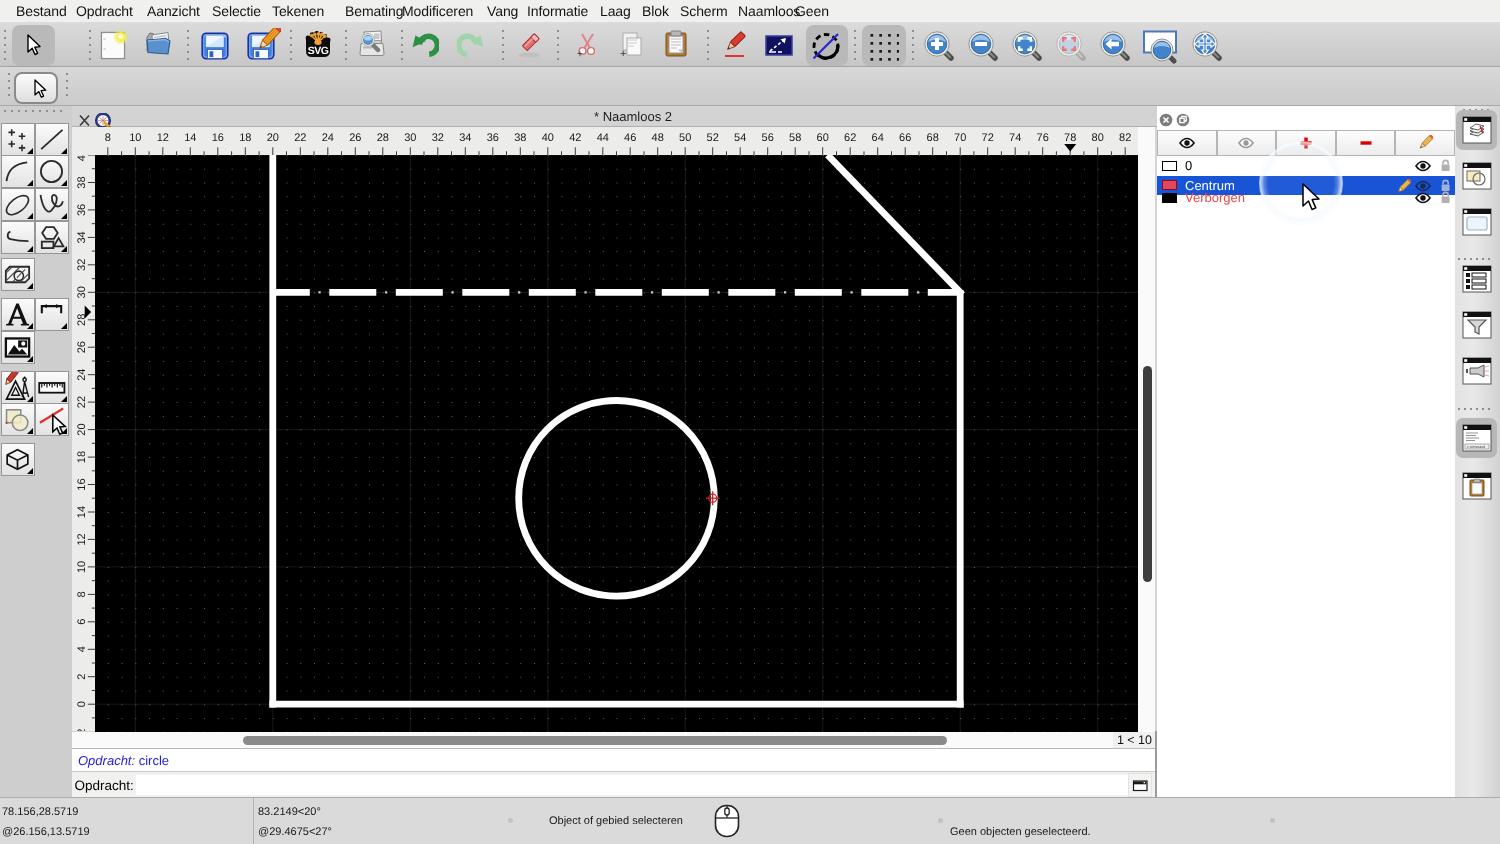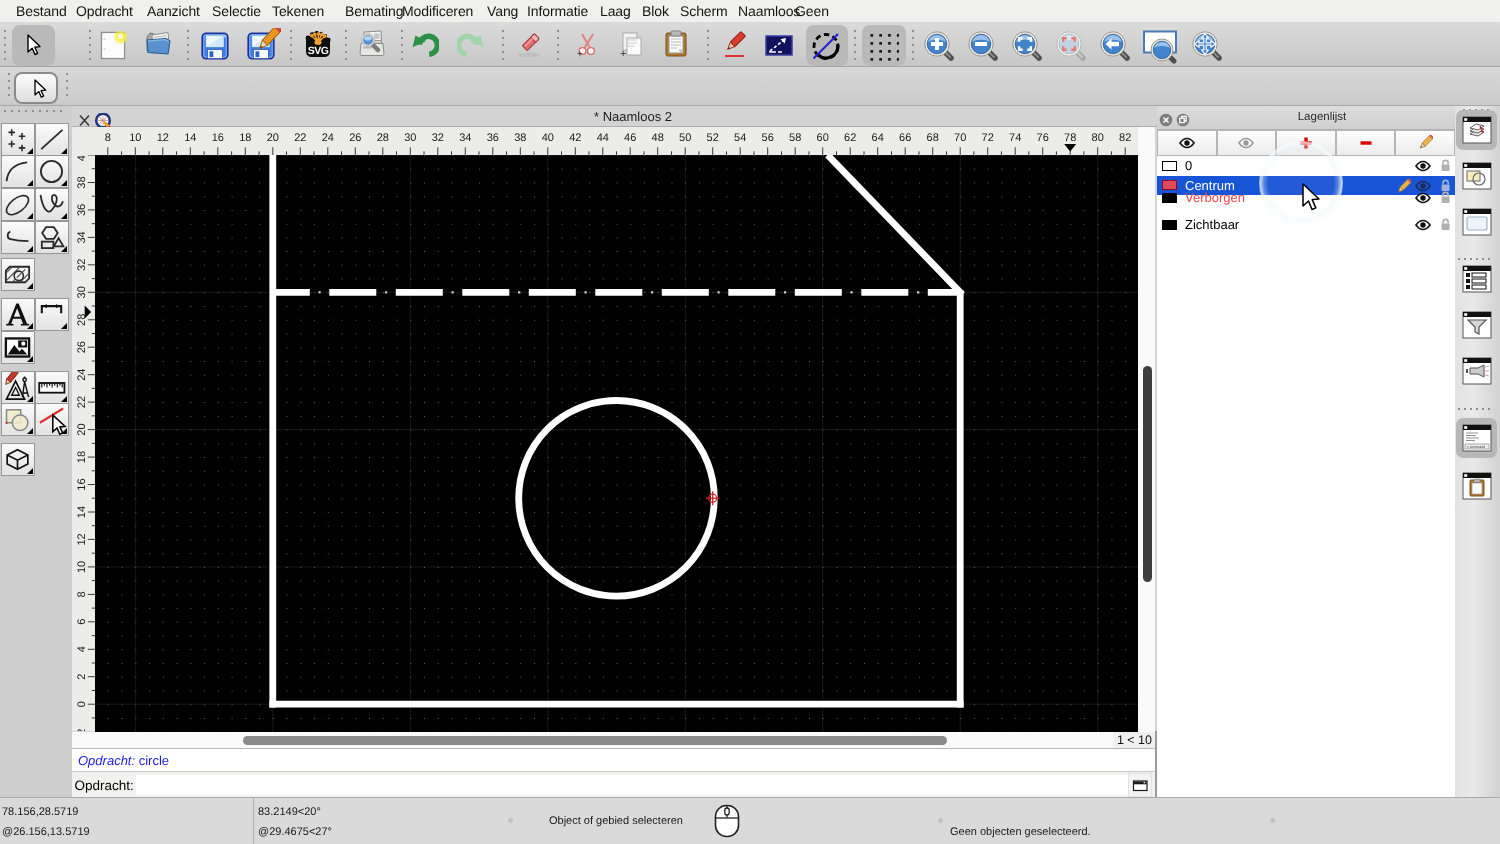--- a/index.html
+++ b/index.html
@@ -680,23 +680,20 @@
     <div id="cmdinput"></div>
     <div id="cmdbtn">
       <svg width="22" height="22" viewBox="0 0 22 22" style="position:absolute;left:0;top:0">
         <rect x="4.5" y="7" width="13.5" height="9.5" fill="#fff" stroke="#1a1a1a" stroke-width="1.2"></rect>
         <rect x="5" y="7.5" width="12.5" height="2.8" fill="#1a1a1a"></rect>
         <rect x="14.6" y="8" width="1.5" height="1.3" fill="#fff"></rect>
       </svg>
     </div>
   </div>
 <div class="abs" id="rpanel">
-  <div id="rtitle">
-      <span class="cap">Lagenlijst</span>
-    </div>
   <svg style="position:absolute;left:1.5px;top:7px" width="32" height="14" viewBox="0 0 32 14">
       <circle cx="7" cy="7" r="6.3" fill="#7d7d7d"></circle>
       <path d="M4.5 4.5 L9.5 9.5 M9.5 4.5 L4.5 9.5" stroke="#fff" stroke-width="1.6"></path>
       <circle cx="24" cy="7" r="6.3" fill="#7d7d7d"></circle>
       <g fill="none" stroke="#fff" stroke-width="1.3">
         <rect x="20.8" y="5.2" width="4.4" height="4.4"></rect>
         <path d="M22.6 5 V3.4 h4.6 V8 h-1.8"></path>
       </g>
     </svg>
     <div style="position:absolute;left:0.0px;top:24px;width:59.6px;height:26px;background:linear-gradient(#fdfdfd,#ececec);border:1px solid #b5b5b5;box-sizing:border-box;display:flex;align-items:center;justify-content:center">
@@ -759,32 +756,20 @@
         <circle cx="8" cy="6" r="2.7" fill="#1a2a55"></circle>
       </svg>
       <svg style="position:absolute;left:283px;top:3px" width="11" height="13" viewBox="0 0 11 13">
         <path d="M3 5.5 V4 a2.6 2.6 0 0 1 5.2 0 V5.5" fill="none" stroke="#9fb2d8" stroke-width="1.6"></path>
         <rect x="1.6" y="5.5" width="8" height="6.5" rx="1" fill="#9fb2d8"></rect>
       </svg>
     </div>
     <div class="lrow" style="top:82px;color:#ef4444">
       <div class="swatch" style="background:#000;box-sizing:border-box"></div>
       <span class="lname">Verborgen</span>
-      <svg style="position:absolute;left:258px;top:4px" width="16" height="12" viewBox="0 0 16 12">
-        <path d="M1 6 C3.5 2.5 6 1.5 8 1.5 C10 1.5 12.5 2.5 15 6 C12.5 9.5 10 10.5 8 10.5 C6 10.5 3.5 9.5 1 6 Z" fill="#fff" stroke="#111" stroke-width="1.6"></path>
-        <circle cx="8" cy="6" r="2.7" fill="#111"></circle>
-      </svg>
-      <svg style="position:absolute;left:283px;top:3px" width="11" height="13" viewBox="0 0 11 13">
-        <path d="M3 5.5 V4 a2.6 2.6 0 0 1 5.2 0 V5.5" fill="none" stroke="#b0b0b0" stroke-width="1.6"></path>
-        <rect x="1.6" y="5.5" width="8" height="6.5" rx="1" fill="#b0b0b0"></rect>
-      </svg>
-    </div>
-    <div class="lrow" style="top:109.1px;color:#000">
-      <div class="swatch" style="background:#000;box-sizing:border-box"></div>
-      <span class="lname">Zichtbaar</span>
       <svg style="position:absolute;left:258px;top:4px" width="16" height="12" viewBox="0 0 16 12">
         <path d="M1 6 C3.5 2.5 6 1.5 8 1.5 C10 1.5 12.5 2.5 15 6 C12.5 9.5 10 10.5 8 10.5 C6 10.5 3.5 9.5 1 6 Z" fill="#fff" stroke="#111" stroke-width="1.6"></path>
         <circle cx="8" cy="6" r="2.7" fill="#111"></circle>
       </svg>
       <svg style="position:absolute;left:283px;top:3px" width="11" height="13" viewBox="0 0 11 13">
         <path d="M3 5.5 V4 a2.6 2.6 0 0 1 5.2 0 V5.5" fill="none" stroke="#b0b0b0" stroke-width="1.6"></path>
         <rect x="1.6" y="5.5" width="8" height="6.5" rx="1" fill="#b0b0b0"></rect>
       </svg>
     </div>
     <div style="position:absolute;left:102px;top:35px;width:84px;height:84px;border-radius:50%;background:radial-gradient(circle, rgba(255,255,255,0.04) 0 55%, rgba(228,240,248,0.3) 62%, rgba(250,253,255,0.75) 68%, rgba(215,230,242,0.4) 75%, rgba(248,252,255,0.85) 82%, rgba(205,225,240,0.5) 88%, rgba(244,250,253,0.7) 93%, rgba(210,228,240,0.25) 96%, transparent 99%)"></div>

